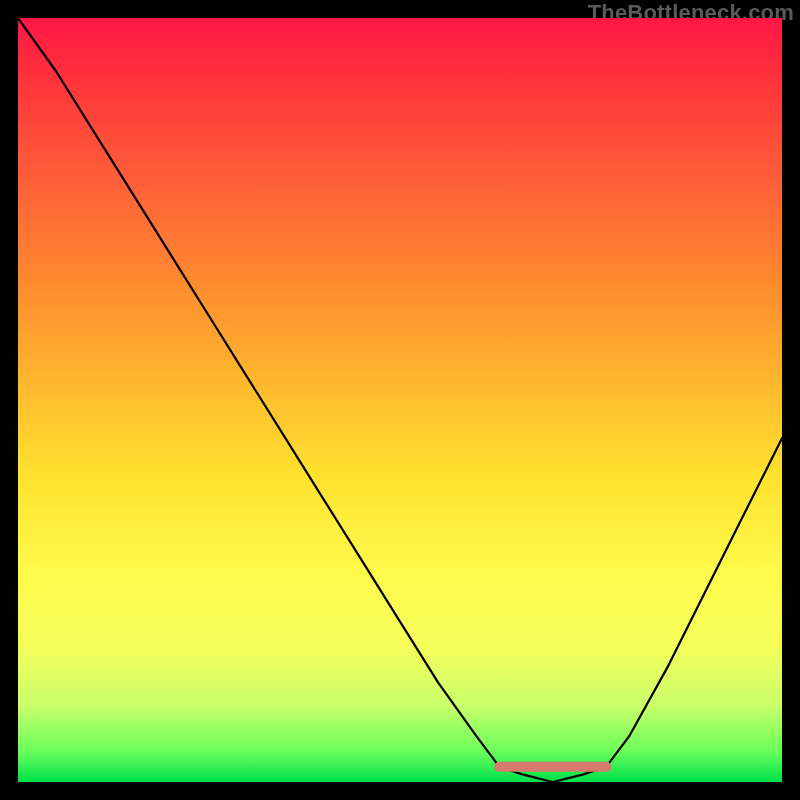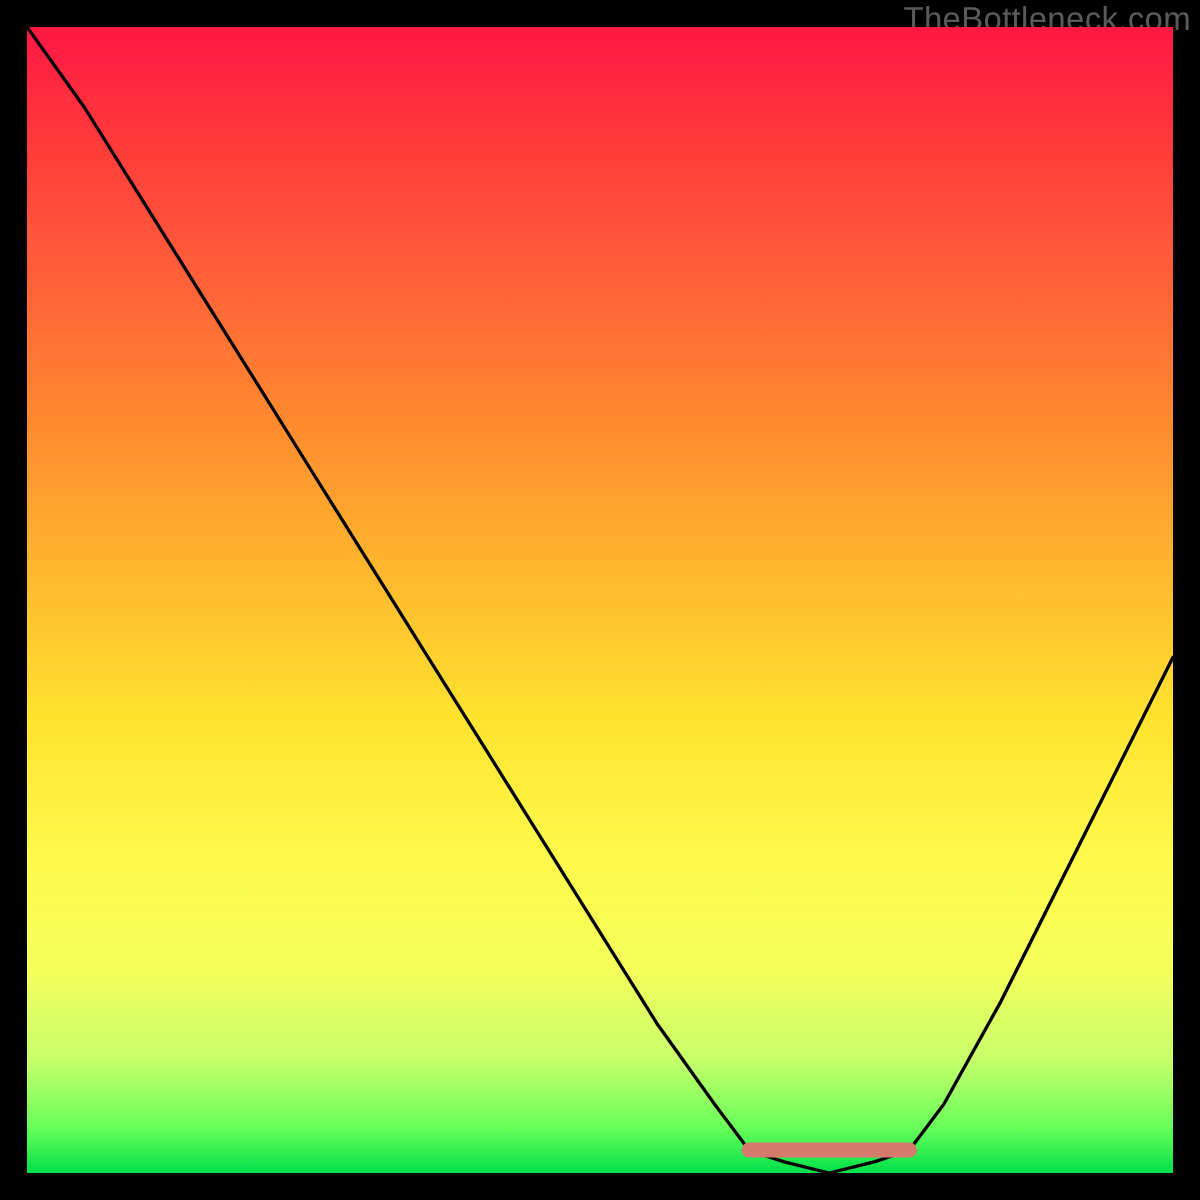--- a/index.html
+++ b/index.html
@@ -40,21 +40,21 @@
       #6aff5a 96%,
       #00e04a 100%
     );
   }
   .watermark {
     position: absolute;
     top: 0px;
     right: 6px;
     color: #5a5a5a;
     font-size: 22px;
-    font-weight: 400;
+    font-weight: 700;
     letter-spacing: 0.2px;
     user-select: none;
   }
   svg.curve {
     position: absolute;
     left: 0;
     top: 0;
     width: 764px;
     height: 764px;
   }

